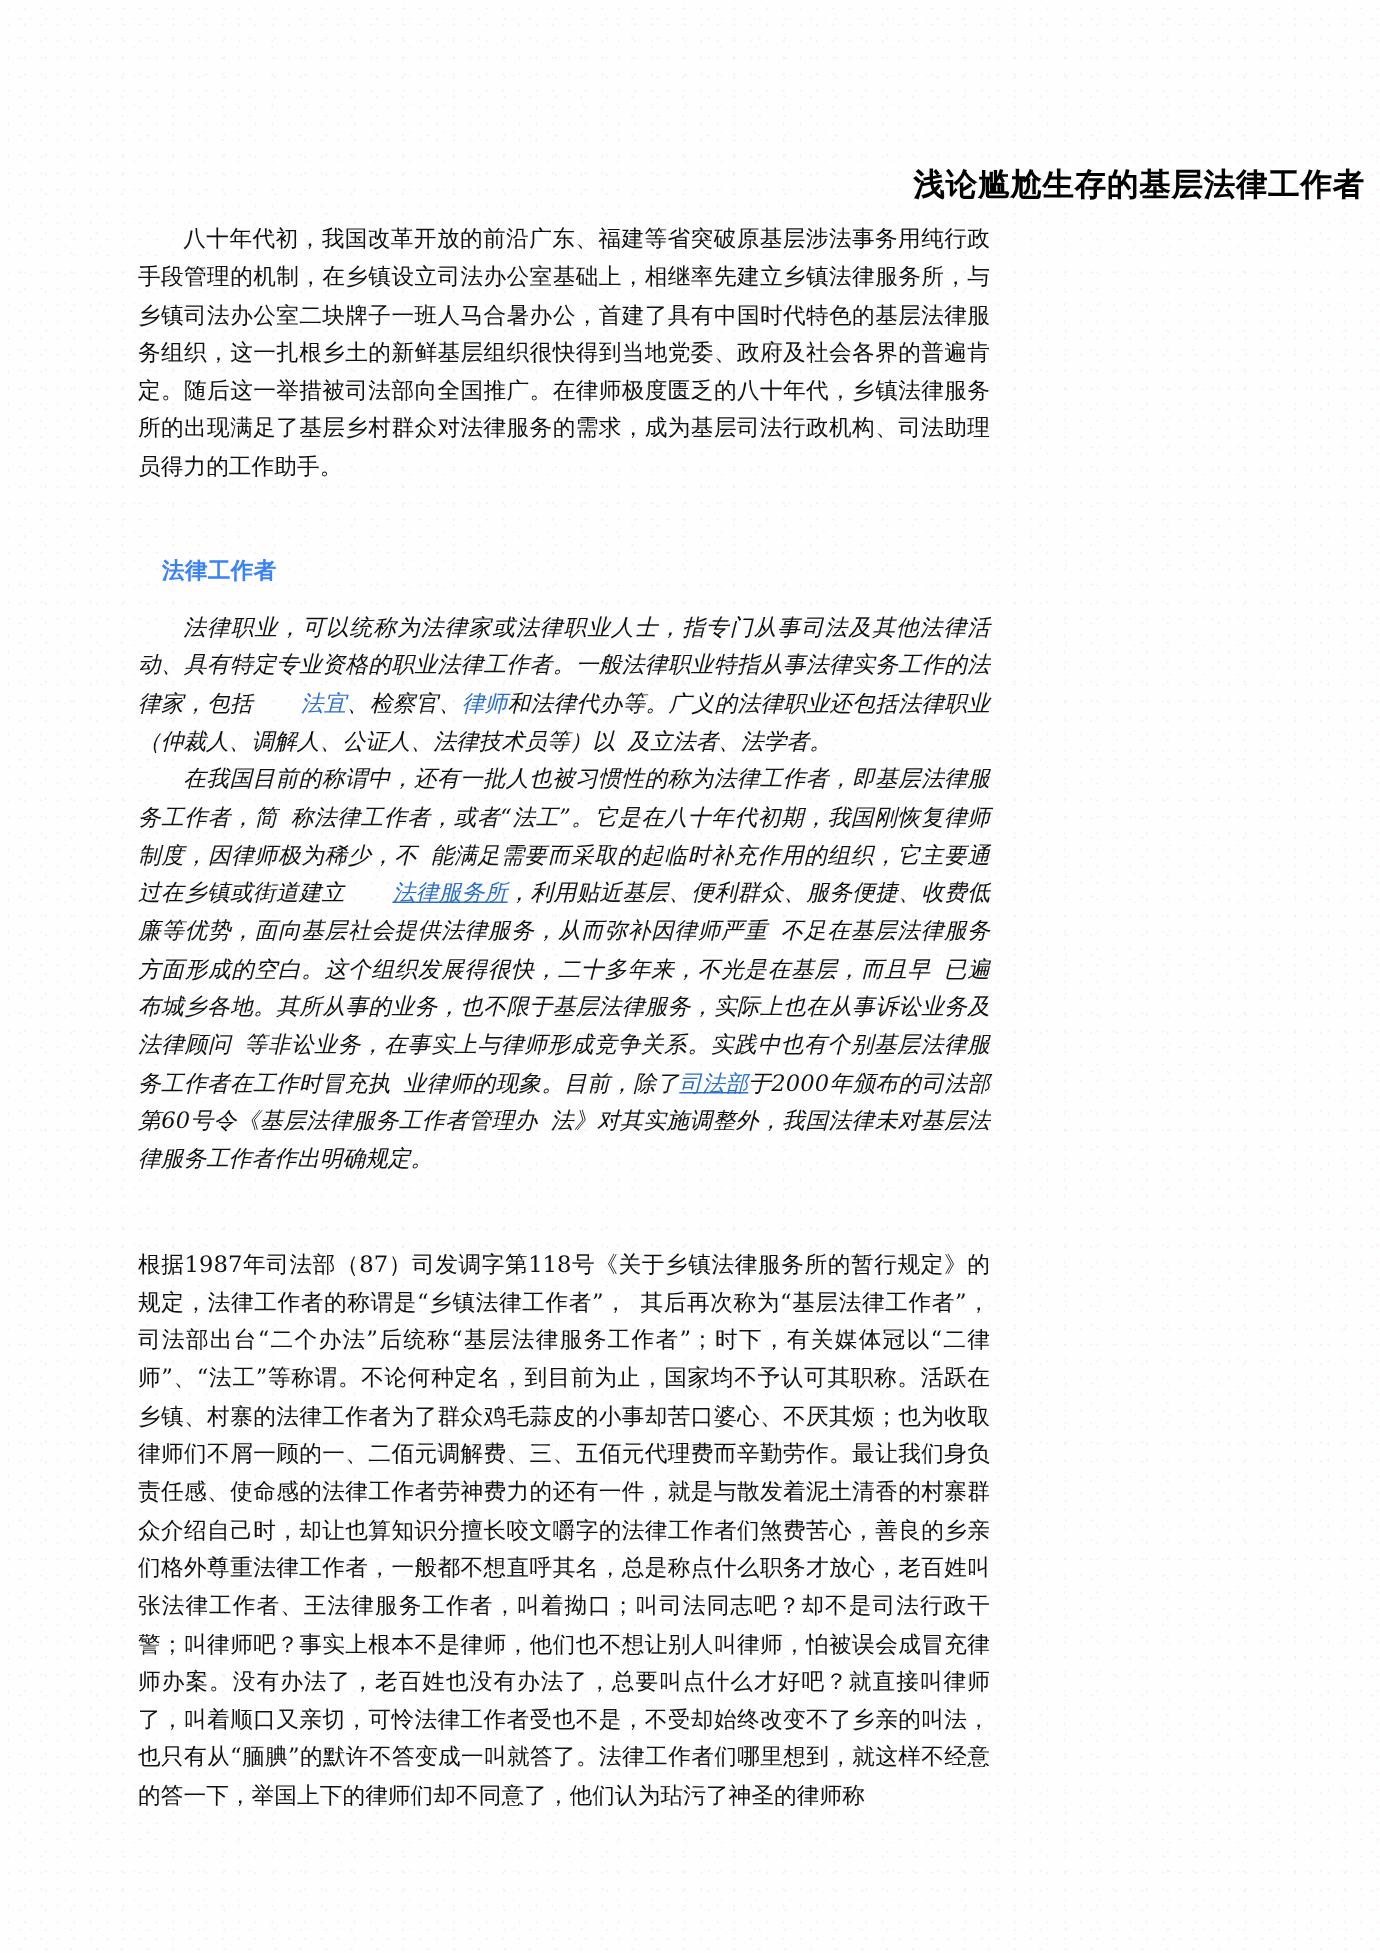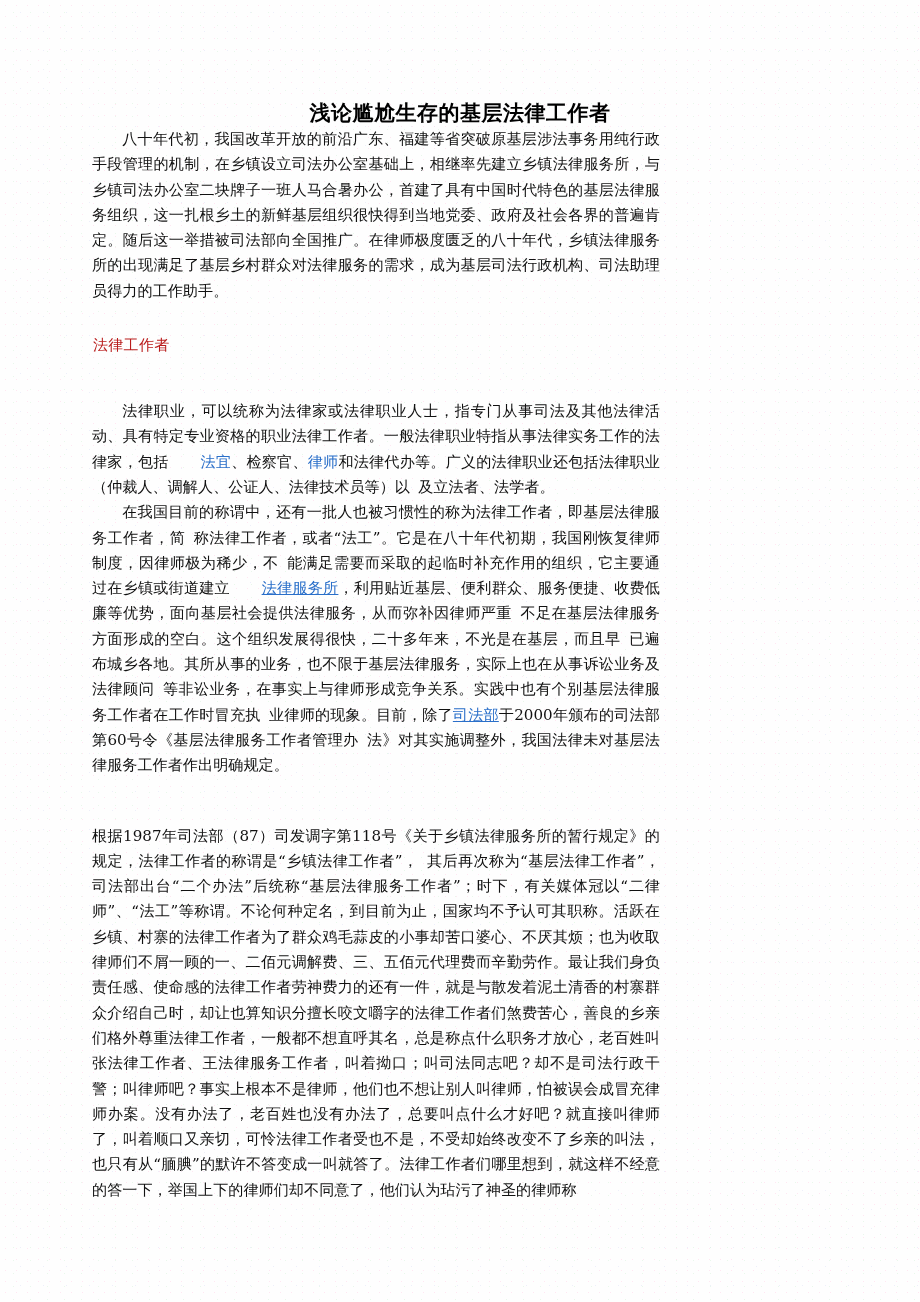--- a/index.html
+++ b/index.html
@@ -30,26 +30,26 @@
     z-index: 0;
   }
   .page {
     position: relative;
     z-index: 1;
     padding: 0;
     width: 920px;
     box-sizing: border-box;
   }
   .doc-title {
-    text-align: center;
+    text-align: right;
     font-size: 21px;
     font-weight: bold;
     font-family: "DejaVu Serif", serif;
     color: #000;
-    margin: 0;
+    margin: 10px;
     padding: 99px 0 0 0;
     letter-spacing: 0.5px;
   }
   .content {
     padding: 0 92px 0 92px;
     width: 752px;
     box-sizing: border-box;
   }
   p.body-par {
     font-size: 15.1px;
@@ -61,36 +61,37 @@
     letter-spacing: 0.05px;
   }
   .par-block {
     margin: 0;
   }
   .first-par {
     margin-top: 31px;
   }
   h2.section-head {
     font-size: 15px;
-    font-weight: normal;
-    margin: 1px;
-    color: #b91c1c;
+    font-weight: bold;
+    margin: 16px;
+    color: #3b82f6;
     letter-spacing: 0.3px;
   }
   .head-law-worker {
     padding-top: 31px;
   }
   .head-numbered {
     padding-top: 42px;
   }
   .indent-par {
     text-indent: 2em;
   }
   .group-after-head {
-    margin-top: 44px;
+    margin-top: 16px;
+    font-style: italic;
   }
   .group-after-head2 {
     margin-top: 45px;
   }
   a.doclink {
     color: #2a6fc9;
     text-decoration: none;
   }
   a.doclink.underlined {
     text-decoration: underline;

